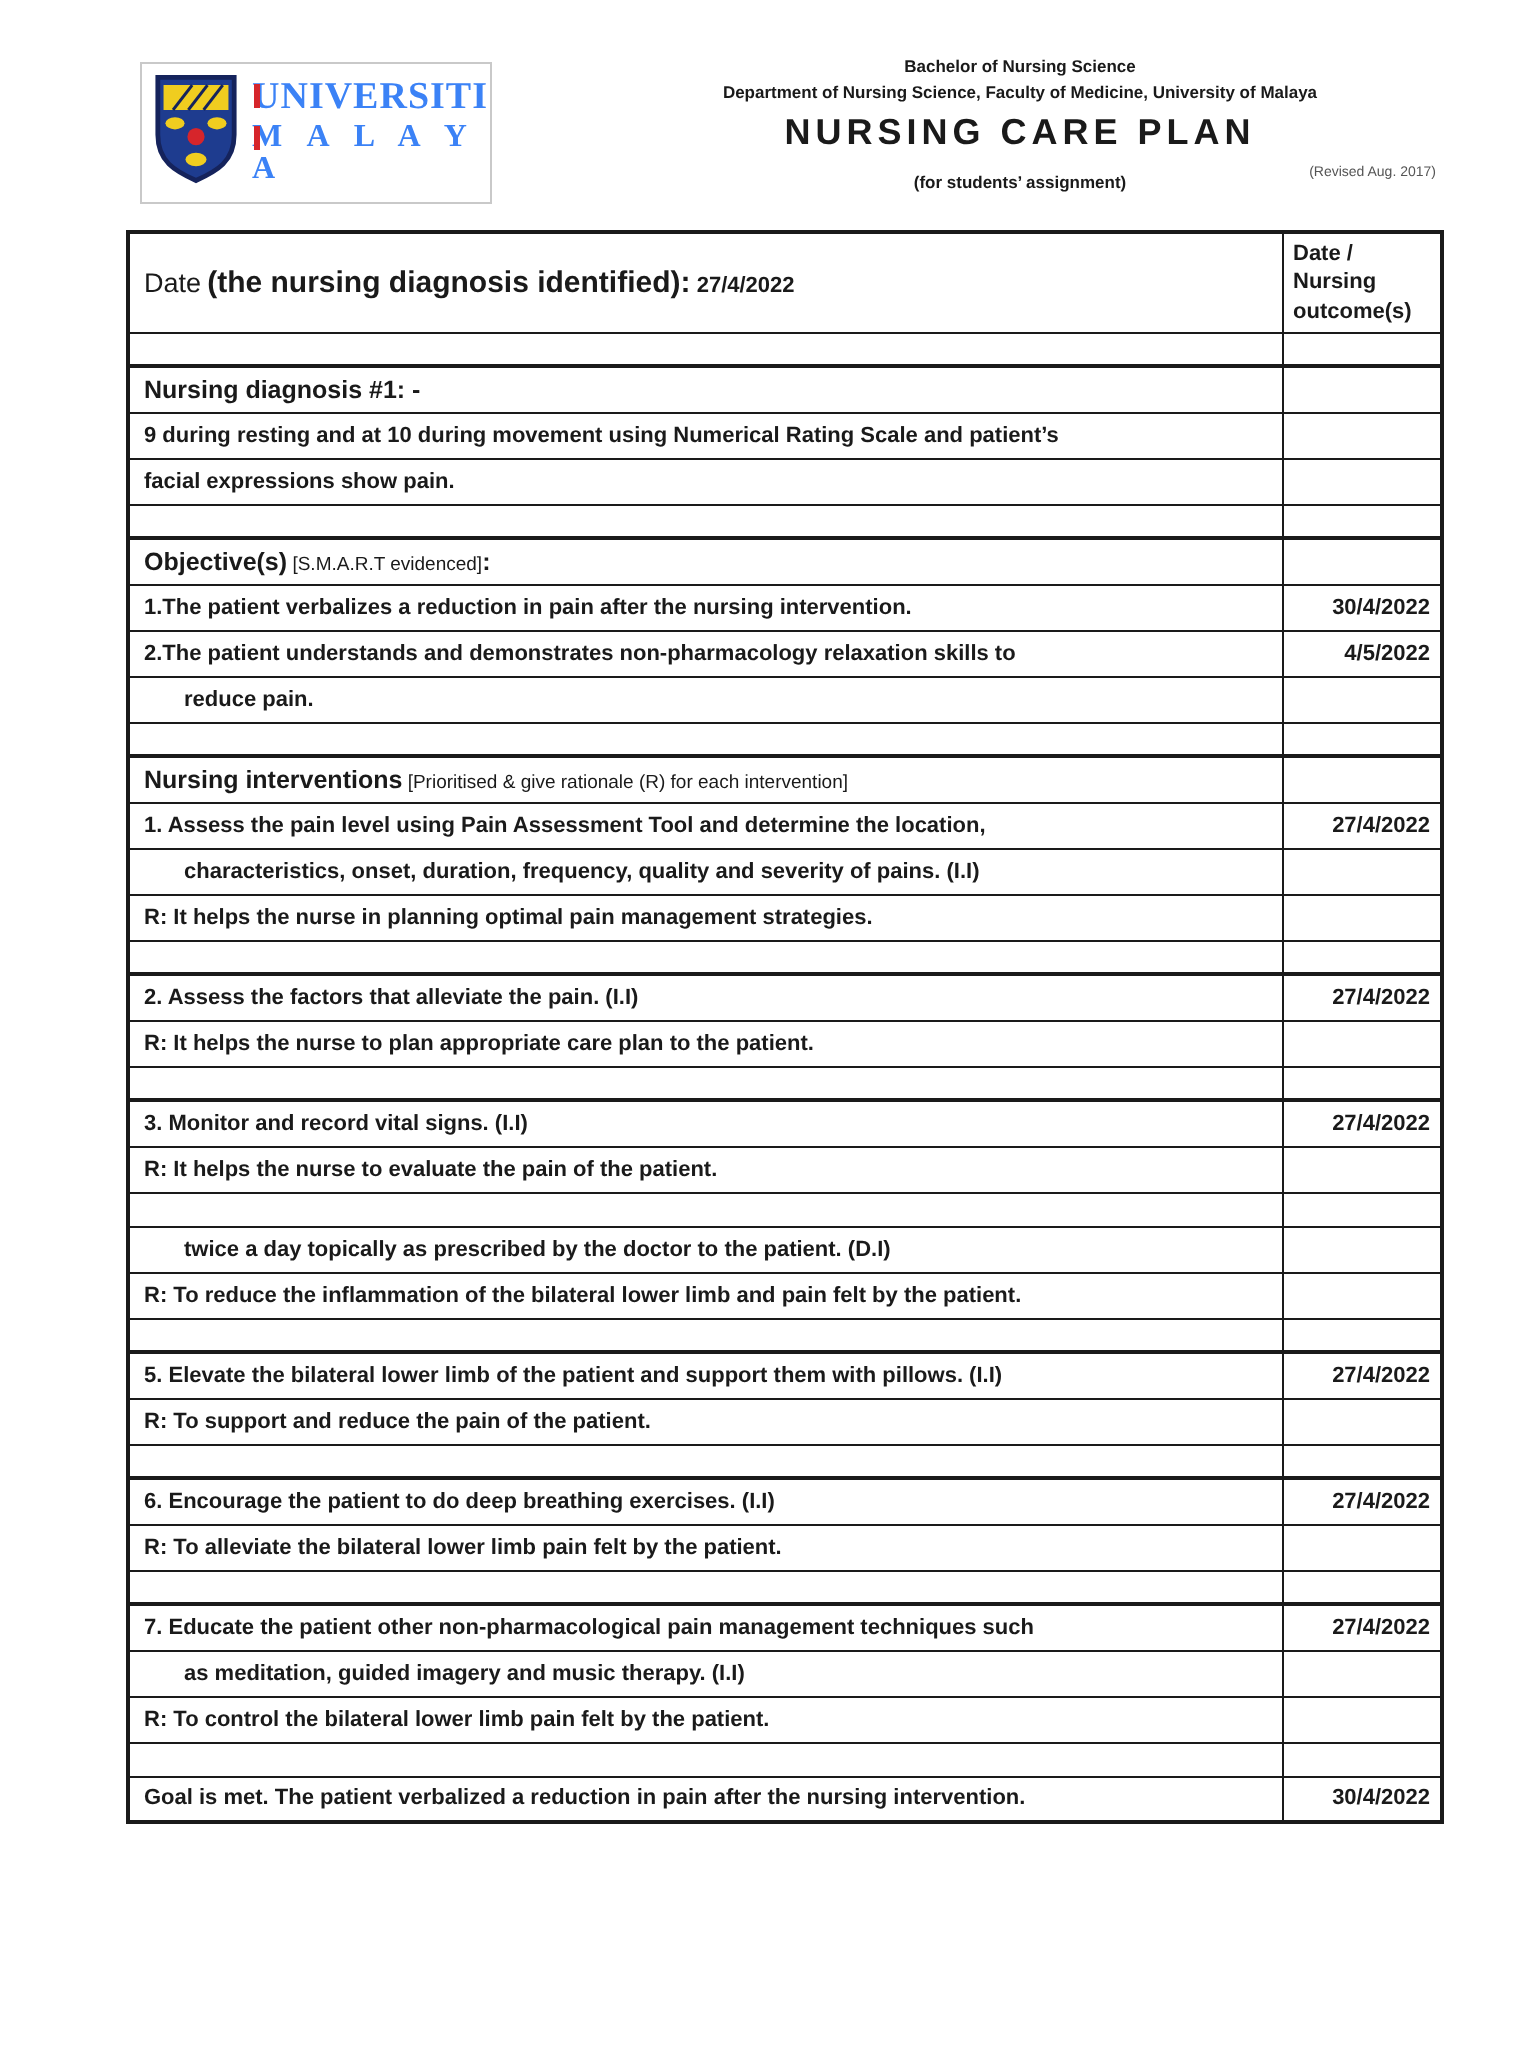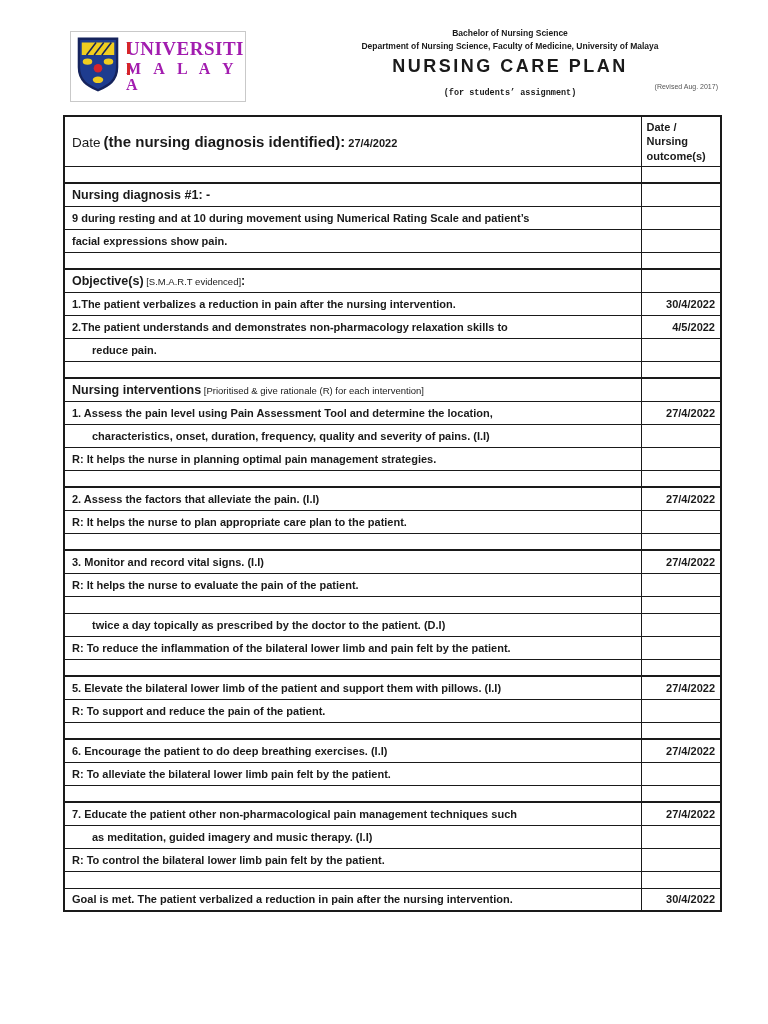--- a/index.html
+++ b/index.html
@@ -8,35 +8,35 @@
     font-family:"Liberation Sans", sans-serif; color:#1a1a1a;
     -webkit-font-smoothing:antialiased;
   }
 
   
   .logo-box {
     position:absolute; left:70px; top:31px; width:176px; height:71px;
     border:1.5px solid #c9c9c9; box-sizing:border-box; background:#fff;
     display:flex; align-items:center; gap:7px; padding:5px 6px;
   }
-  .logo-text { position:relative; line-height:1.05; font-family:"Liberation Serif", serif; font-weight:bold; color:#a21caf; }
+  .logo-text { position:relative; line-height:1.05; font-family:"Liberation Serif", serif; font-weight:bold; color:#3b82f6; }
   .logo-line1 { font-size:19px; letter-spacing:0.5px; }
   .logo-line2 { font-size:16px; letter-spacing:4.5px; margin-top:2px; }
   .red-tick { position:absolute; width:3px; height:12px; background:#d6252b; }
   .red-tick.t1 { left:1px; top:3px; }
   .red-tick.t2 { left:1px; top:24px; }
 
   .header-block {
     position:absolute; left:300px; top:28px; width:420px; text-align:center;
   }
   .hdr-line1 { font-size:8.5px; font-weight:bold; }
   .hdr-line2 { font-size:8.5px; font-weight:bold; margin-top:3px; }
   .hdr-title { font-size:18px; font-weight:bold; letter-spacing:2.5px; margin-top:5px; }
   .hdr-sub-row { position:relative; margin-top:4px; height:12px; }
-  .hdr-subtitle { font-size:8.5px; font-weight:bold;font-family:Liberation Mono, monospace; }
+  .hdr-subtitle { font-size:8.5px; font-weight:bold; }
   .hdr-revision { position:absolute; right:2px; top:2px; font-size:7px; color:#555; font-weight:normal; }
 
   
   table.care-plan {
     position:absolute; left:63px; top:115px; width:657px;
     border-collapse:collapse; table-layout:fixed;
     border:2px solid #1a1a1a;
   }
   .care-plan td {
     border:1.5px solid #1a1a1a; box-sizing:border-box;

